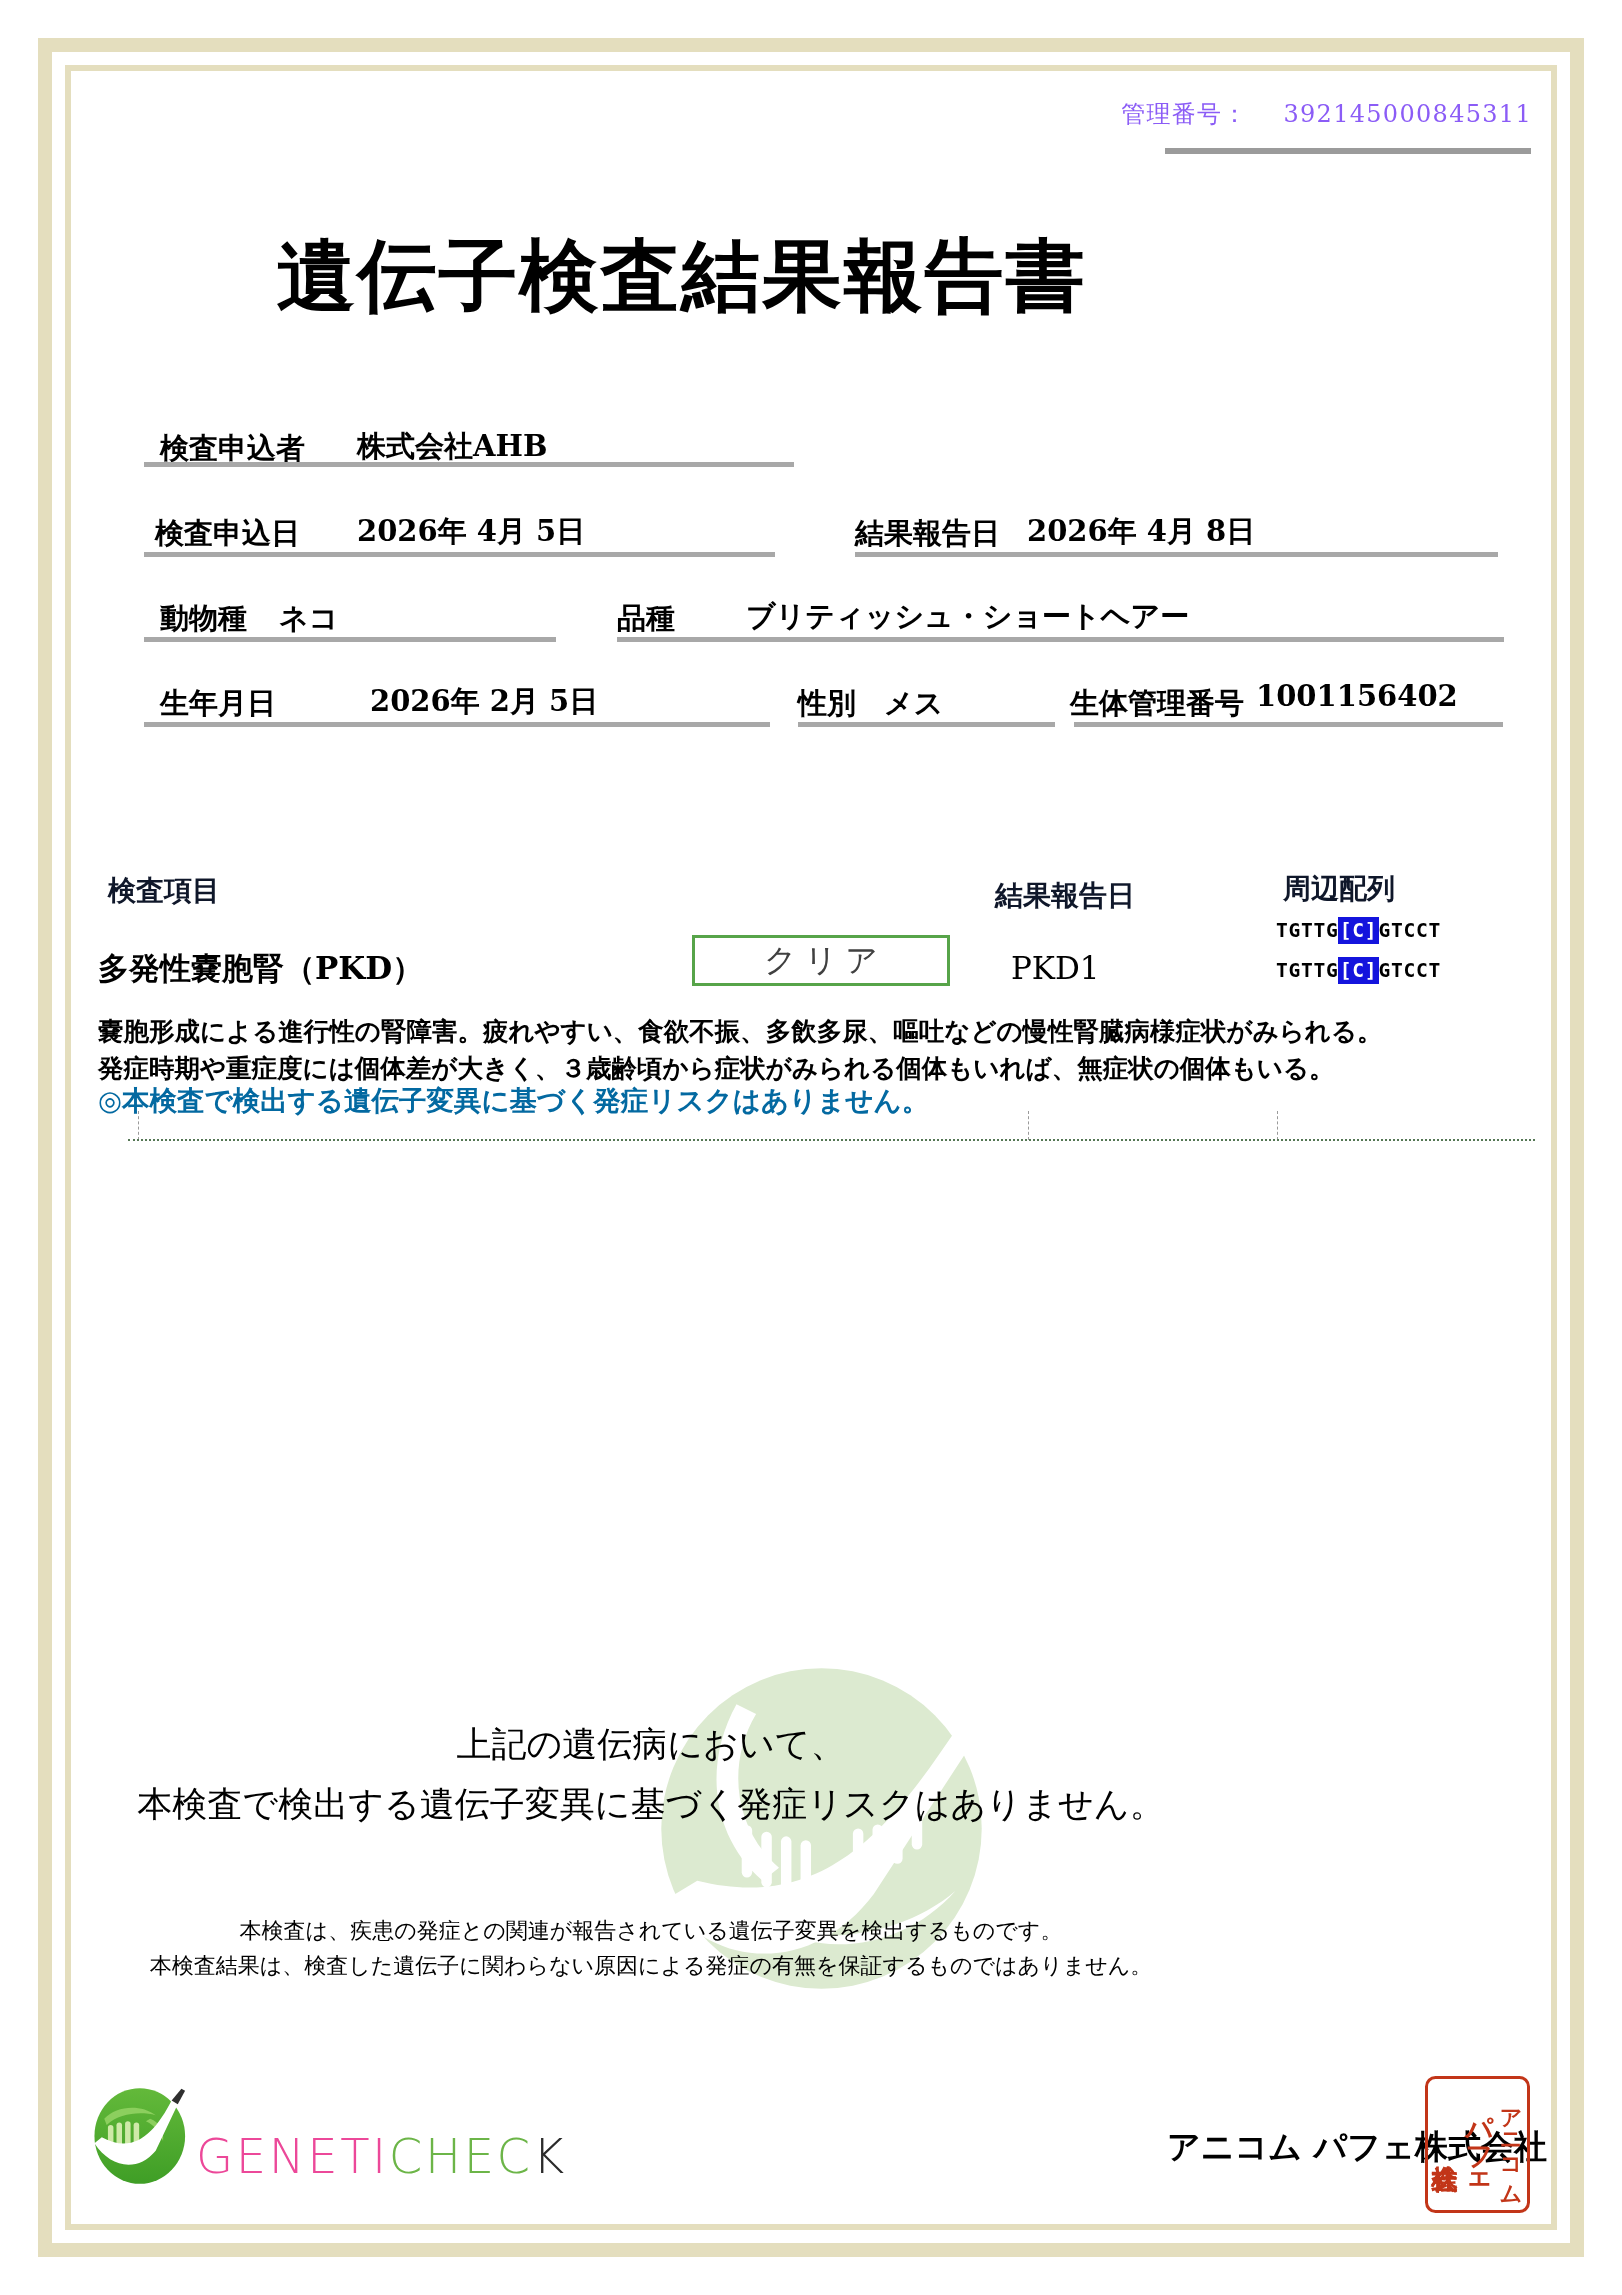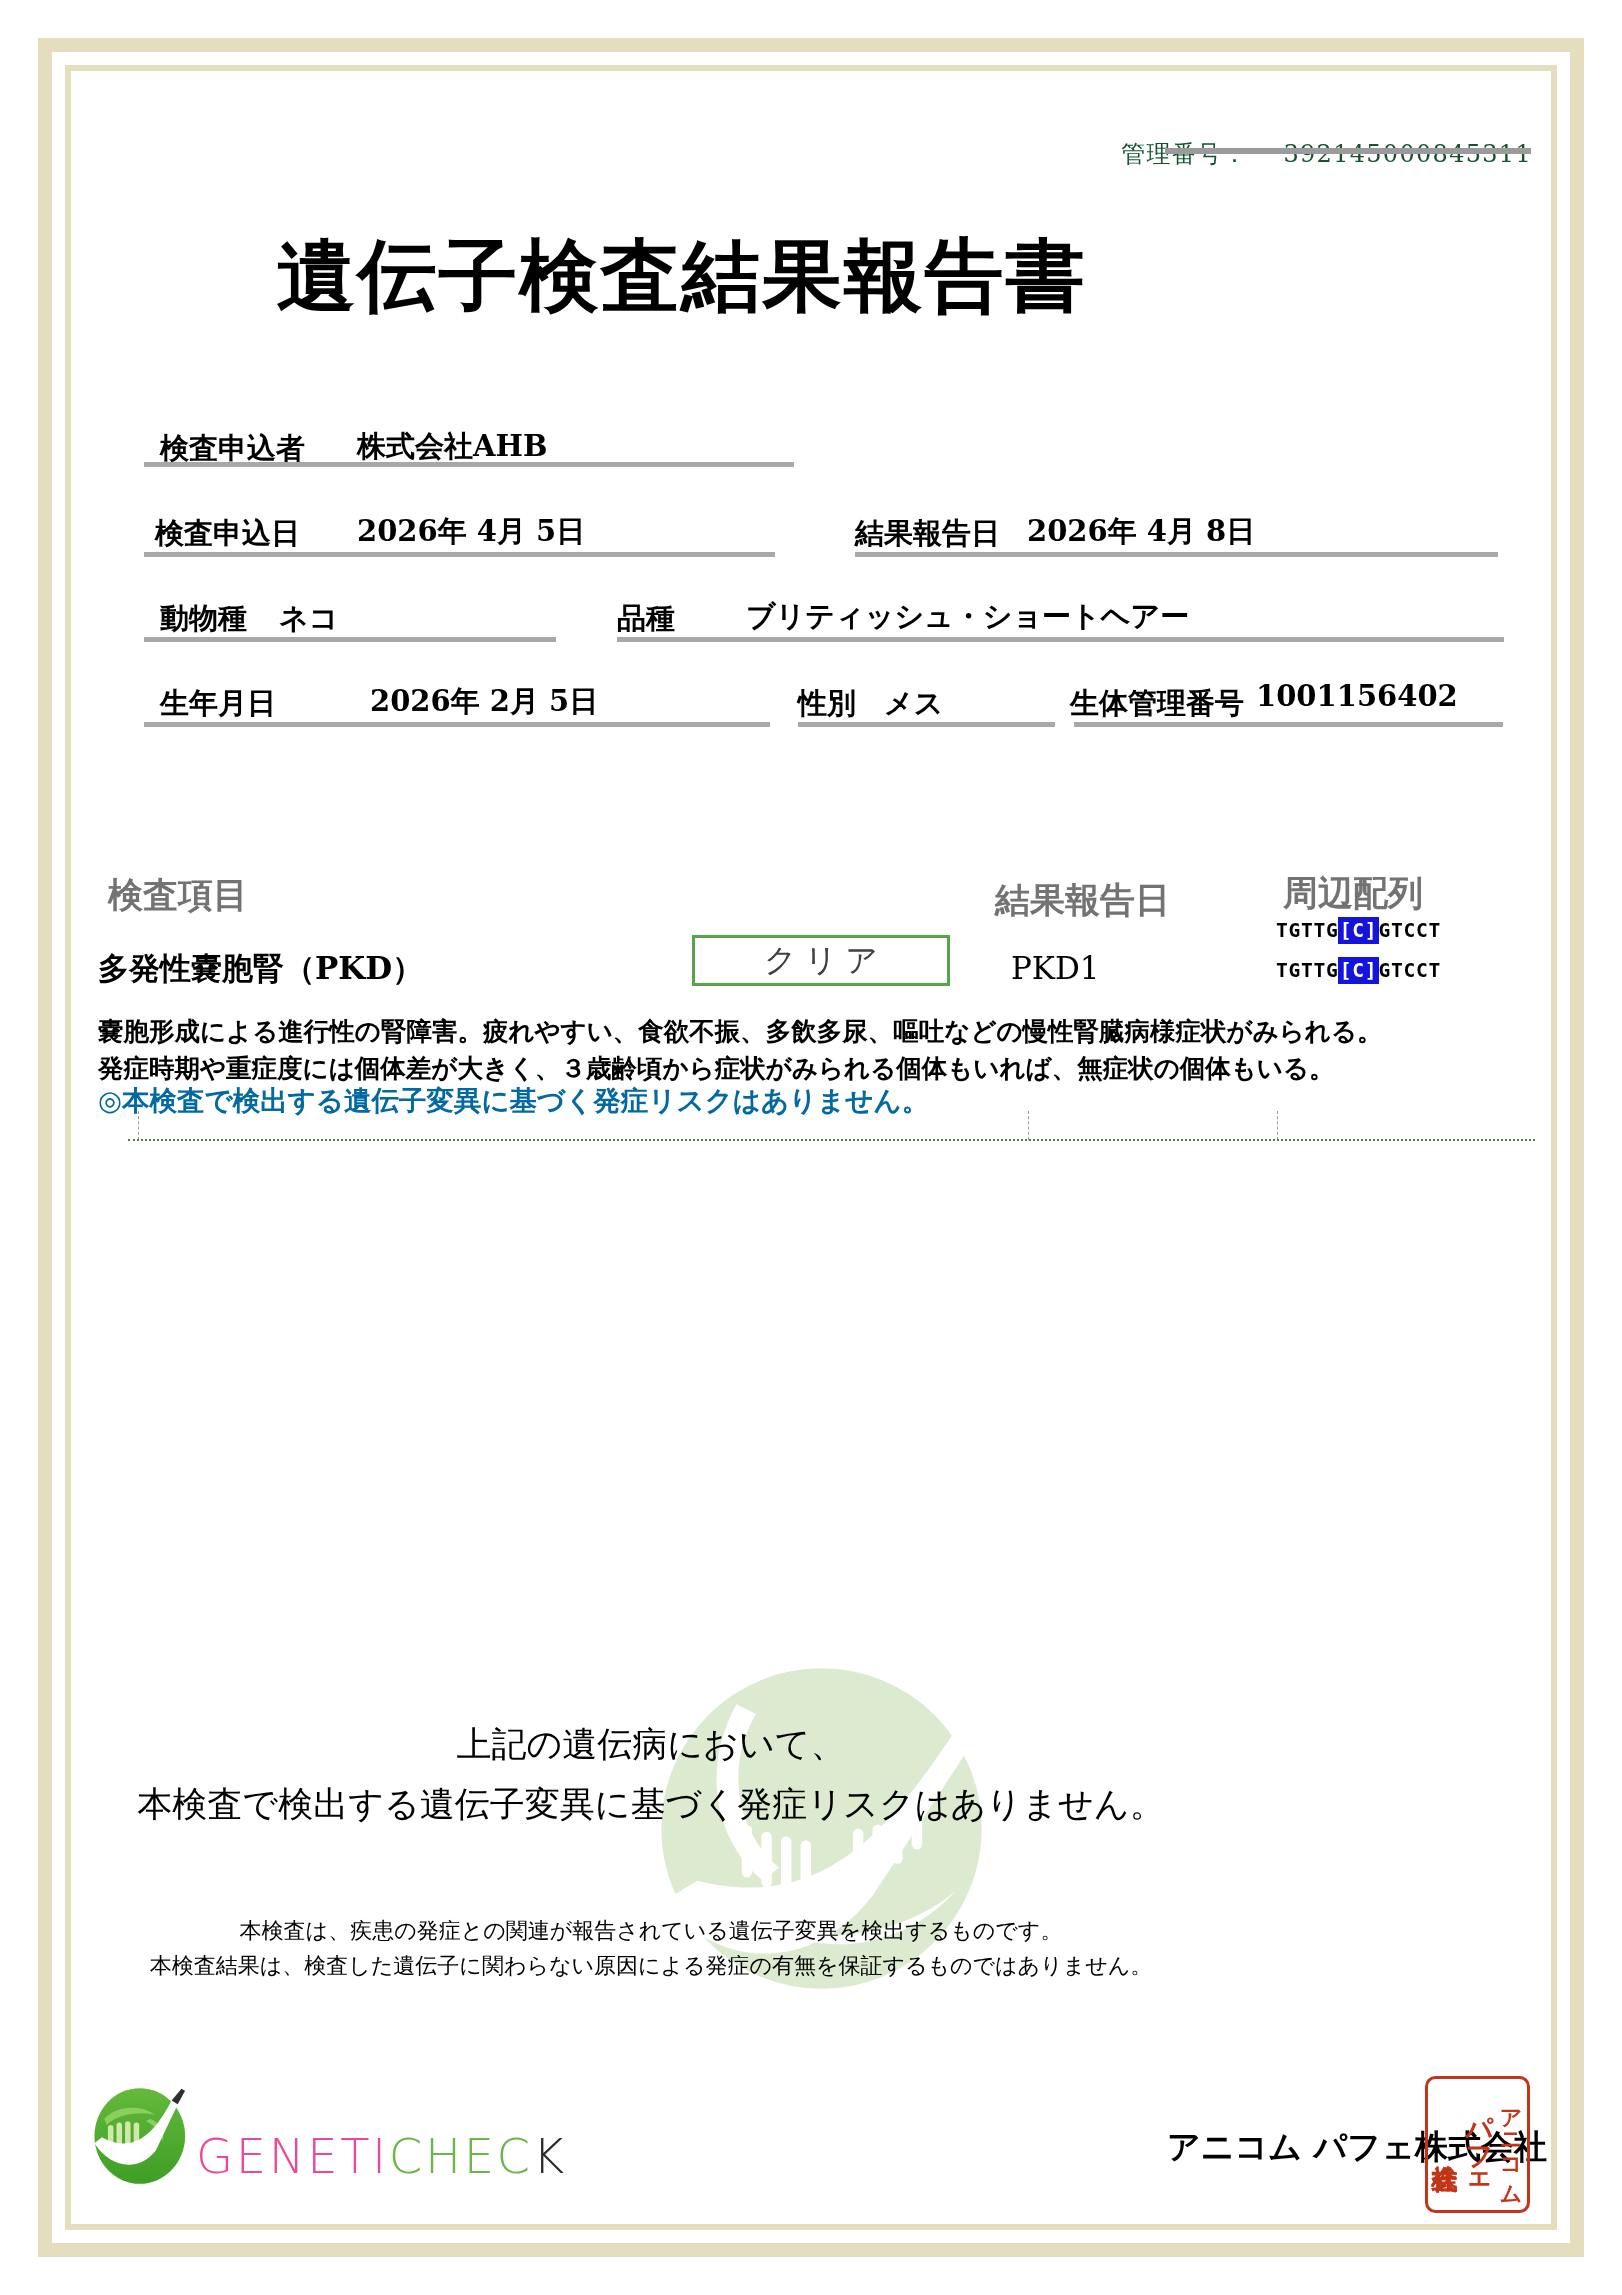--- a/index.html
+++ b/index.html
@@ -17,33 +17,33 @@
     border:14.4px solid #e4debe;pointer-events:none;
   }
   .frame-inner{
     position:absolute;left:65px;top:65px;right:65px;bottom:65px;
     border:6.5px solid #e4debe;pointer-events:none;
   }
   .abs{position:absolute;white-space:nowrap;}
   
   .mgmt{
     left:1080px;top:98px;width:452px;text-align:right;
-    font-size:24px;color:#14532d;letter-spacing:1.3px;margin-top:40px;
+    font-size:24px;color:#8b5cf6;letter-spacing:1.3px;
   }
   .mgmt-bar{left:1165px;top:148px;width:366px;height:5.9px;background:#9b9b9b;}
   .doc-title{
     left:0;top:224px;width:1363px;text-align:center;
     font-size:79px;font-weight:bold;letter-spacing:2px;
   }
   
   .flabel{font-size:29px;font-weight:bold;}
   .fvalue{font-size:29px;font-weight:bold;}
   .uline{position:absolute;height:4.6px;background:#a8a8a8;}
   
-  .col-head{font-size:35px;font-weight:bold;color:#737373;}
+  .col-head{font-size:28px;font-weight:bold;color:#0f172a;}
   .item-name{font-size:31px;font-weight:bold;}
   .gene-name{font-size:31px;}
   .result-box{
     left:692px;top:935px;width:258px;height:51px;
     border:3.9px solid #57a449;box-sizing:border-box;
     display:flex;align-items:center;justify-content:center;
   }
   .result-box span{
     font-size:32px;color:#404040;letter-spacing:7.9px;padding-left:7.9px;
   }

